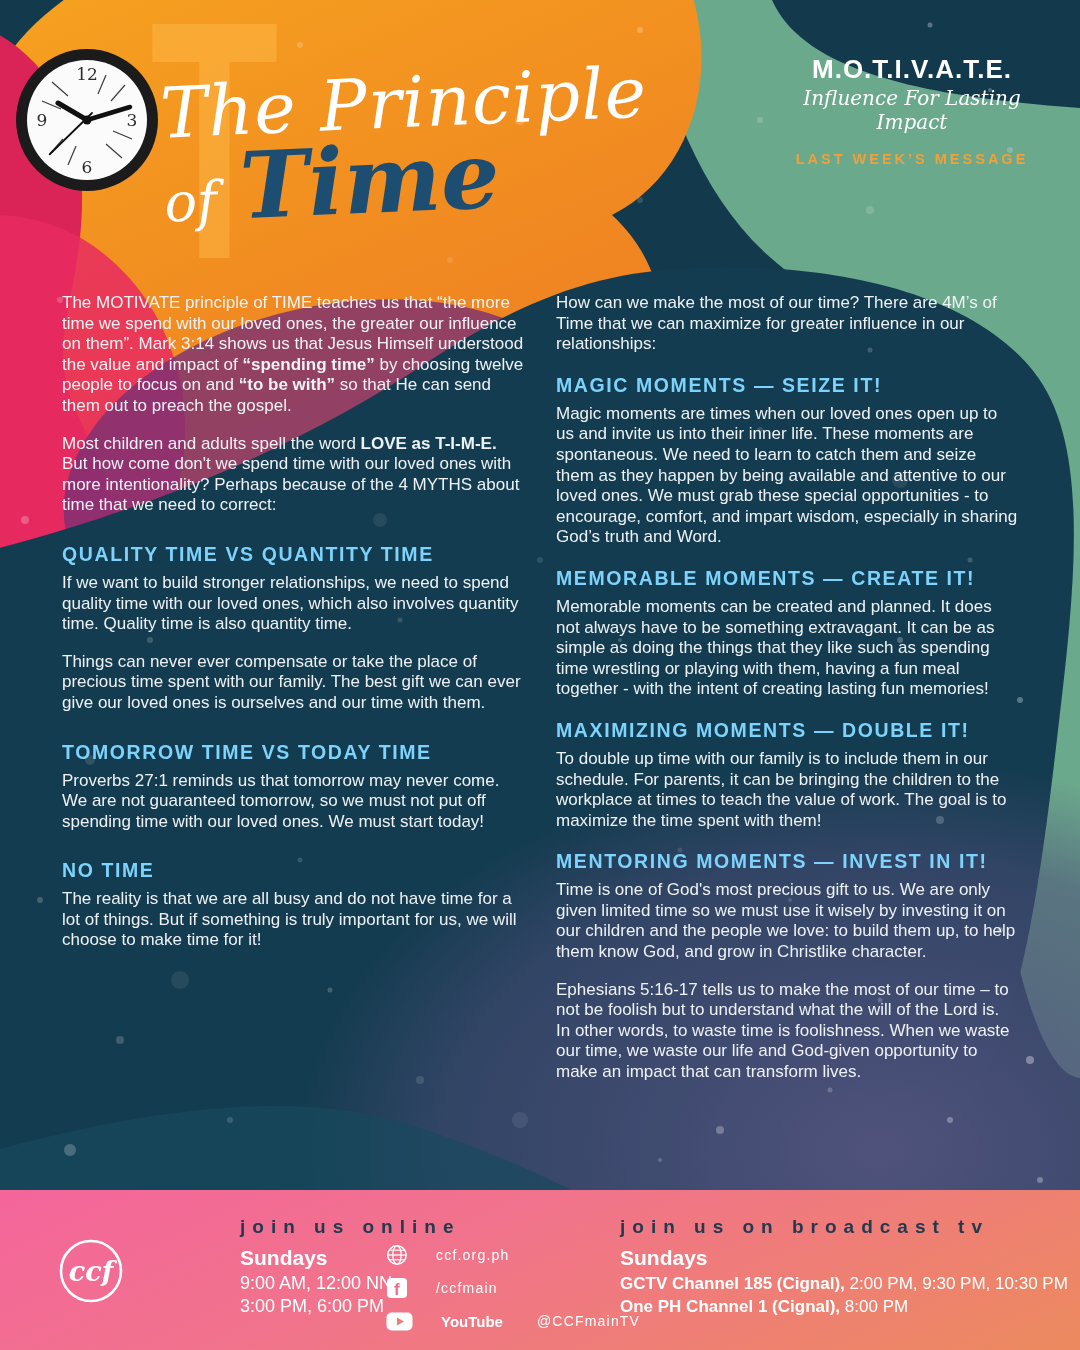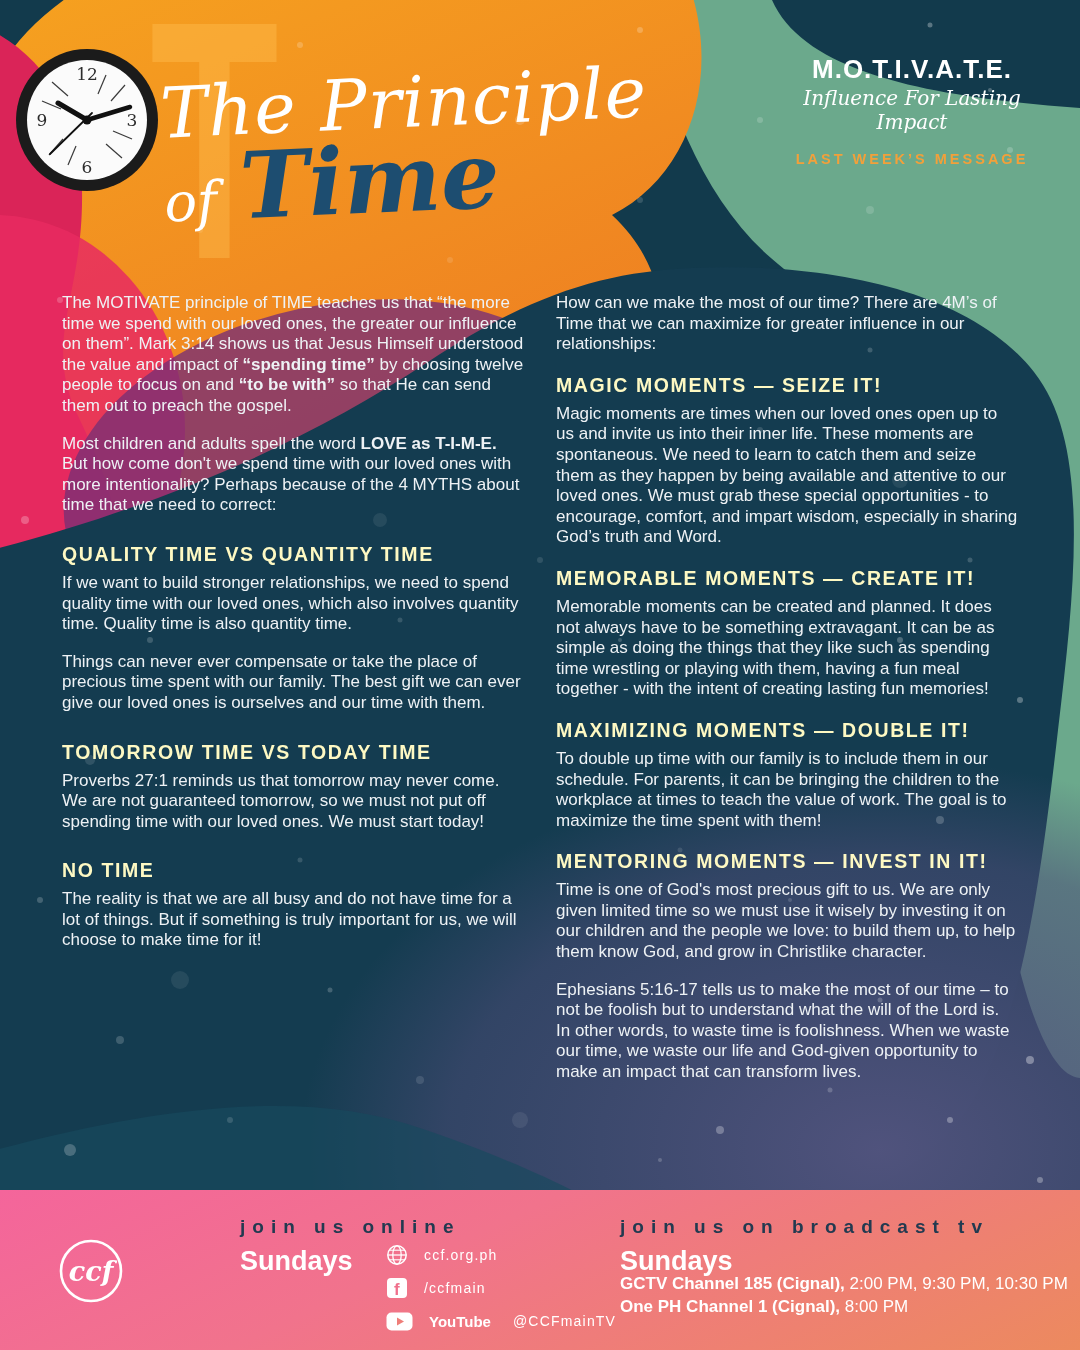--- a/index.html
+++ b/index.html
@@ -30,37 +30,37 @@
   .brand-badge{font-size:14.5px;font-weight:bold;letter-spacing:3px;color:#f2a03a;margin-top:17px;white-space:nowrap;}
 
   
   .col{position:absolute;top:293px;width:462px;z-index:2;color:#eef2f5;
        font-size:17px;line-height:20.6px;}
   .col-left{left:62px;}
   .col-right{left:556px;}
   .col p{margin:0 0 17px 0;}
   .col .b{font-weight:bold;}
   h3.sec{margin:27px 0 7px 0;font-size:19.5px;line-height:23px;font-weight:bold;
-         letter-spacing:1.6px;color:#fef9c3;}
+         letter-spacing:1.6px;color:#7dd3fc;}
   .col-right h3.sec{margin-top:19px;}
   .callout{margin-top:12px;font-weight:bold;color:#ef8a2b;font-size:17.5px;line-height:25px;letter-spacing:.4px;}
 
   
   .footer{position:absolute;left:0;top:1190px;width:1080px;height:160px;z-index:4;
     background:linear-gradient(155deg,#f4659b 0%,#f1738c 40%,#ec8a5e 100%);}
   .ccf-logo{position:absolute;left:58px;top:48px;}
   .f-head{position:absolute;top:26px;font-size:19px;font-weight:bold;letter-spacing:7px;
           color:#223a50;white-space:nowrap;}
   .f-online-head{left:240px;}
   .f-broadcast-head{left:620px;}
-  .f-day{position:absolute;top:56px;font-size:27px;font-weight:bold;color:#fff;}
+  .f-day{position:absolute;top:56px;font-size:21px;font-weight:bold;color:#fff;}
   .f-day.online{left:240px;} .f-day.broadcast{left:620px;}
   .f-times{position:absolute;left:240px;top:82px;font-size:18px;line-height:23px;color:#fff;}
   .f-links{position:absolute;left:386px;top:52px;color:#fff;}
-  .f-link{display:flex;align-items:center;gap:16px;height:26px;margin-bottom:7px;
+  .f-link{display:flex;align-items:center;gap:28px;height:26px;margin-bottom:7px;
           font-size:14px;letter-spacing:1.2px;}
   .yt-word{font-weight:bold;font-size:15px;letter-spacing:0;margin-right:6px;}
   .f-sched{position:absolute;left:620px;top:82px;font-size:17px;line-height:23px;color:#fff;}
   .f-sched .b{font-weight:bold;margin-top:19px;}
 </style>
 </head>
 <body>
 
 <div class="poster">
 
@@ -241,20 +241,24 @@
 
   <div class="footer">
 
     <svg class="ccf-logo" width="66" height="66" viewBox="0 0 66 66">
       <circle cx="33" cy="33" r="30" fill="none" stroke="#ffffff" stroke-width="2.6"></circle>
       <text x="33" y="43" text-anchor="middle" fill="#ffffff" font-size="27" font-family="DejaVu Serif, serif" font-style="italic" font-weight="bold">ccf</text>
     </svg>
 
     <div class="f-head f-online-head">join us online</div>
     <div class="f-day online">Sundays</div>
+    <div class="f-times">
+      <div>9:00 AM, 12:00 NN</div>
+      <div>3:00 PM, 6:00 PM</div>
+    </div>
 
     <div class="f-links">
       <div class="f-link">
         <svg width="22" height="22" viewBox="0 0 22 22">
           <circle cx="11" cy="11" r="9.2" fill="none" stroke="#fff" stroke-width="1.5"></circle>
           <ellipse cx="11" cy="11" rx="4.2" ry="9.2" fill="none" stroke="#fff" stroke-width="1.3"></ellipse>
           <line x1="1.8" y1="11" x2="20.2" y2="11" stroke="#fff" stroke-width="1.3"></line>
           <line x1="3.2" y1="6.2" x2="18.8" y2="6.2" stroke="#fff" stroke-width="1.1"></line>
           <line x1="3.2" y1="15.8" x2="18.8" y2="15.8" stroke="#fff" stroke-width="1.1"></line>
         </svg>

